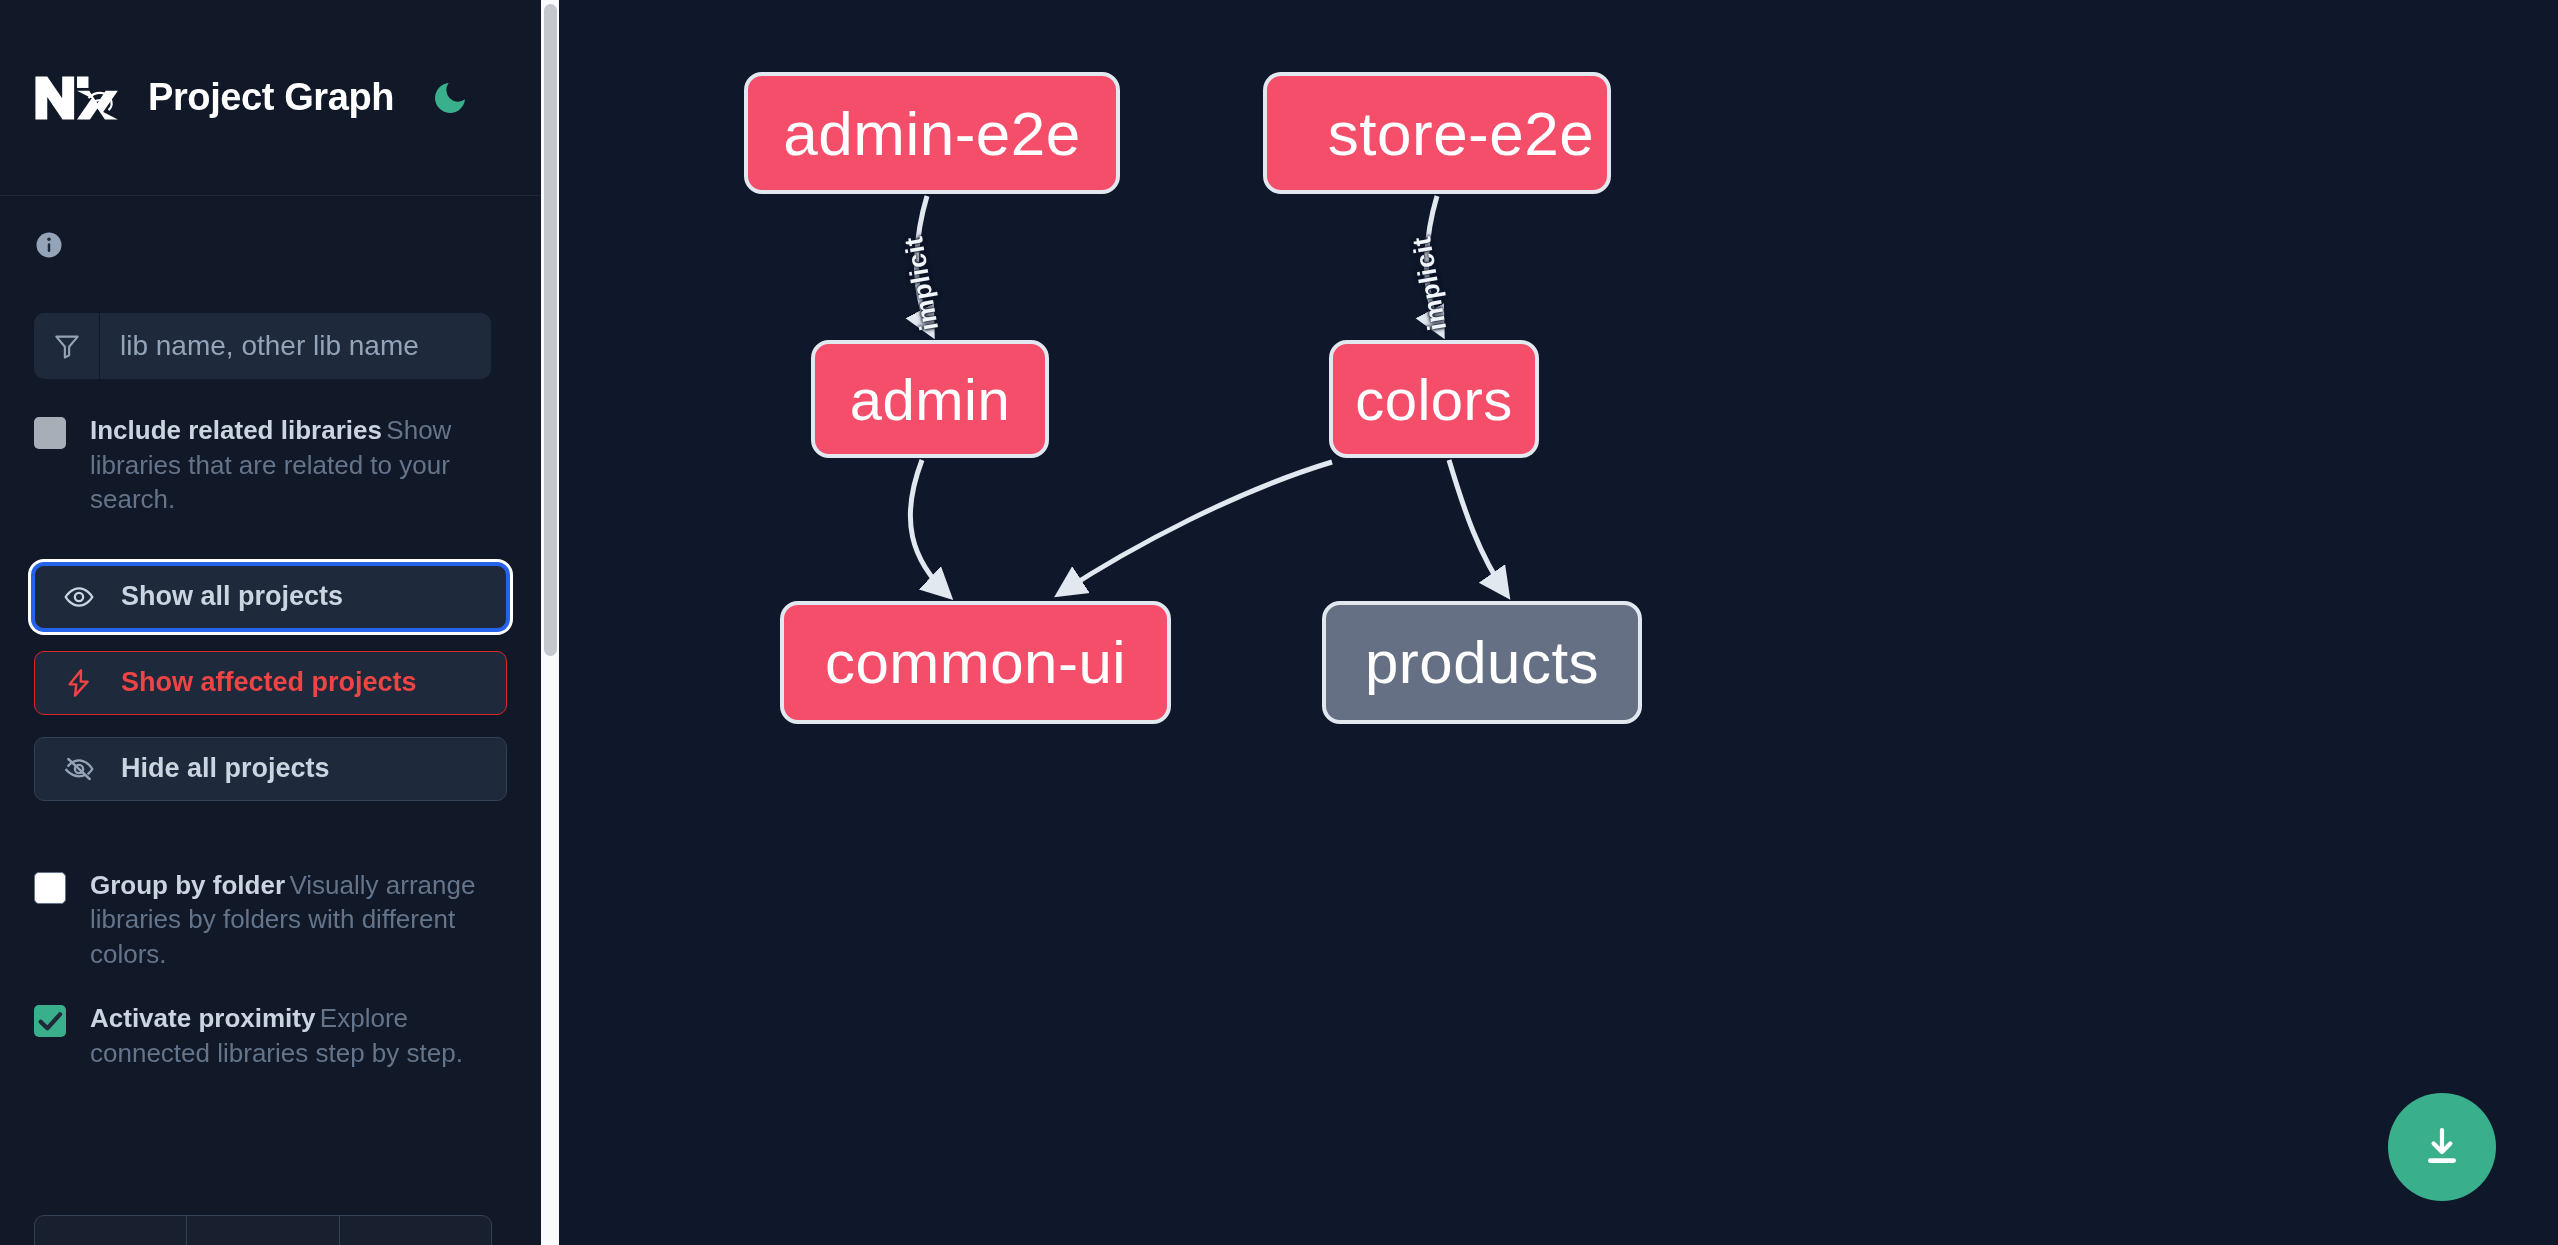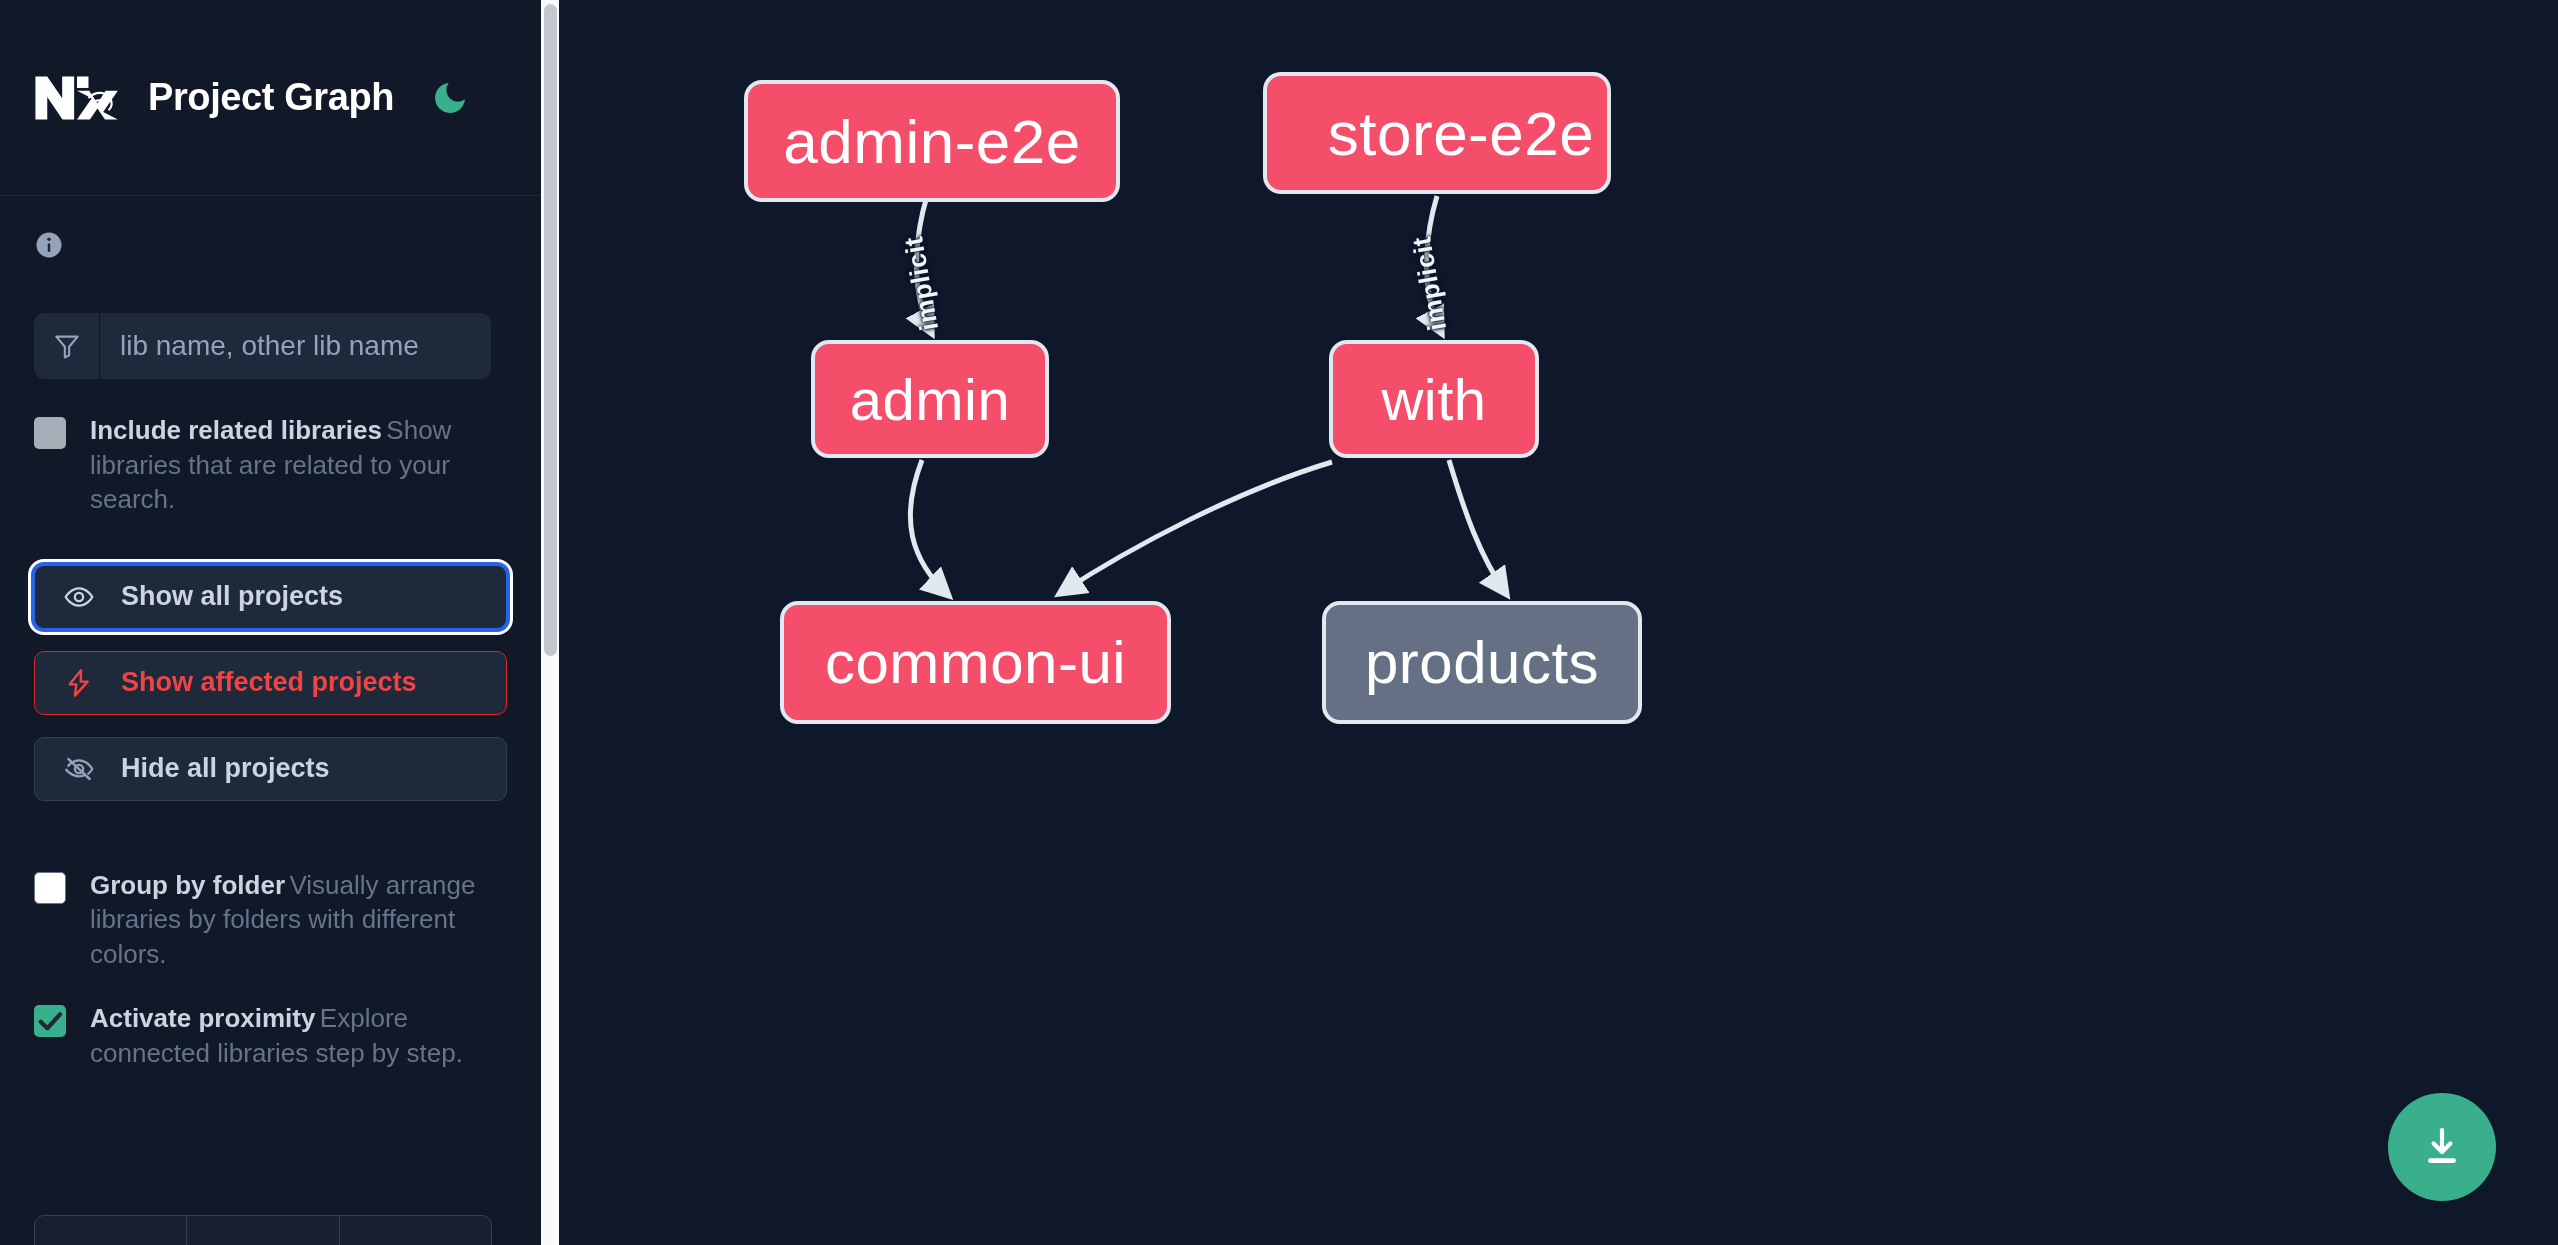--- a/index.html
+++ b/index.html
@@ -329,31 +329,31 @@
       </defs>
       <g fill="none" stroke="#E2E8F0" stroke-width="5" marker-end="url(#ah)">
         <path d="M368 196 C 352 250 355 300 373 334"></path>
         <path d="M878 196 C 862 250 865 300 883 334"></path>
         <path d="M363 460 C 340 520 352 560 390 596"></path>
         <path d="M773 462 C 680 490 575 545 500 594"></path>
         <path d="M890 460 C 905 510 920 555 948 595"></path>
       </g>
     </svg>
 
-    <div class="gnode red" style="left:185px;top:80px;width:376px;height:122px;font-size:62px;">
+    <div class="gnode red" style="left:185px;top:72px;width:376px;height:122px;font-size:62px;">
       <span>admin-e2e</span>
     </div>
     <div class="gnode red" style="left:704px;top:72px;width:348px;height:122px;font-size:62px;padding-left:48px;">
       <span>store-e2e</span>
     </div>
     <div class="gnode red" style="left:252px;top:340px;width:238px;height:118px;font-size:58px;">
       <span>admin</span>
     </div>
     <div class="gnode red" style="left:770px;top:340px;width:210px;height:118px;font-size:58px;">
-      <span>with</span>
+      <span>colors</span>
     </div>
     <div class="gnode red" style="left:221px;top:601px;width:391px;height:123px;font-size:60px;">
       <span>common-ui</span>
     </div>
     <div class="gnode gray" style="left:763px;top:601px;width:320px;height:123px;font-size:60px;">
       <span>products</span>
     </div>
 
     <span class="edge-label" style="left:315px;top:268px;transform:rotate(-100deg);">implicit</span>
     <span class="edge-label" style="left:823px;top:268px;transform:rotate(-100deg);">implicit</span>

